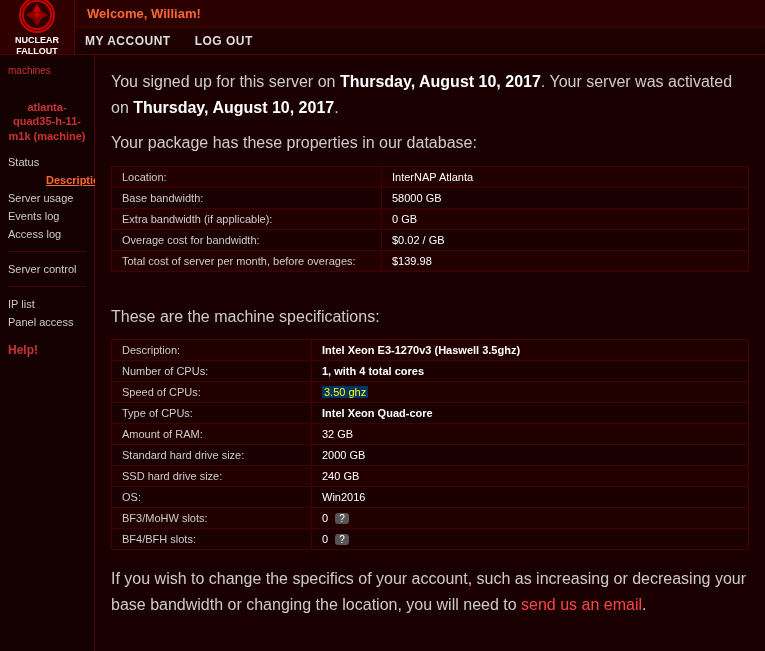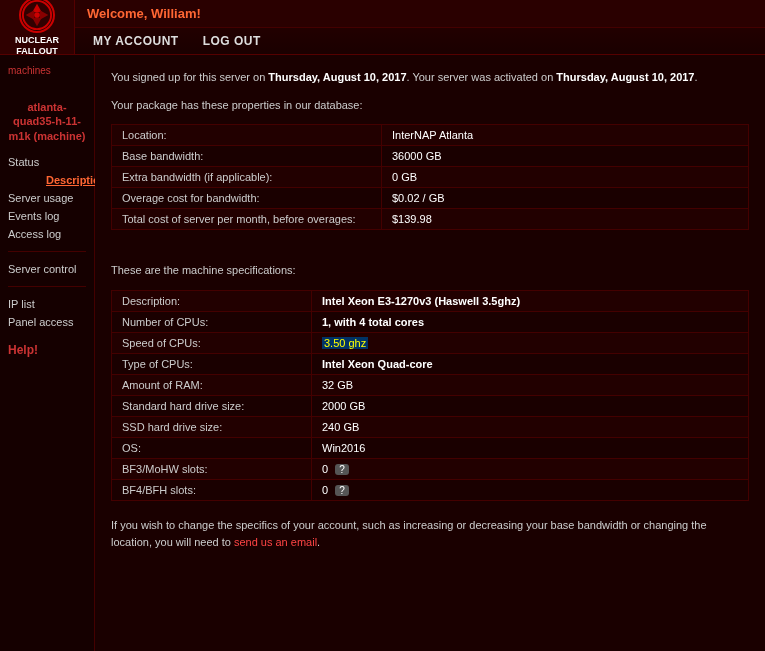--- a/index.html
+++ b/index.html
@@ -66,21 +66,21 @@
       color: #ccc;
       border-bottom: 1px solid #440000;
     }
     .welcome-bar span {
       color: #ff6633;
       font-weight: bold;
     }
     .nav-bar {
       display: flex;
       align-items: center;
-      padding: 0 8px;
+      padding: 0 0;
       flex: 1;
       gap: 4px;
     }
     .nav-item {
       color: #ddd;
       font-size: 12px;
       font-weight: bold;
       padding: 4px 10px;
       cursor: pointer;
       text-transform: uppercase;
@@ -146,21 +146,21 @@
 
     
     .content {
       flex: 1;
       background: #1a0000;
       padding: 14px 16px;
       overflow-y: auto;
     }
     .content p {
       color: #cccccc;
-      font-size: 11px;
+      font-size: 16px;
       line-height: 1.6;
       margin-bottom: 10px;
     }
     .content p strong {
       color: #ffffff;
       font-weight: bold;
     }
     .section-title {
       color: #cccccc;
       font-size: 12px;
@@ -301,21 +301,21 @@
     <p class="section-title">Your package has these properties in our database:</p>
 
     <table class="info-table">
       <tbody>
         <tr>
           <td>Location:</td>
           <td>InterNAP Atlanta</td>
         </tr>
         <tr>
           <td>Base bandwidth:</td>
-          <td>36000 GB</td>
+          <td>58000 GB</td>
         </tr>
         <tr>
           <td>Extra bandwidth (if applicable):</td>
           <td>0 GB</td>
         </tr>
         <tr>
           <td>Overage cost for bandwidth:</td>
           <td>$0.02 / GB</td>
         </tr>
         <tr>

